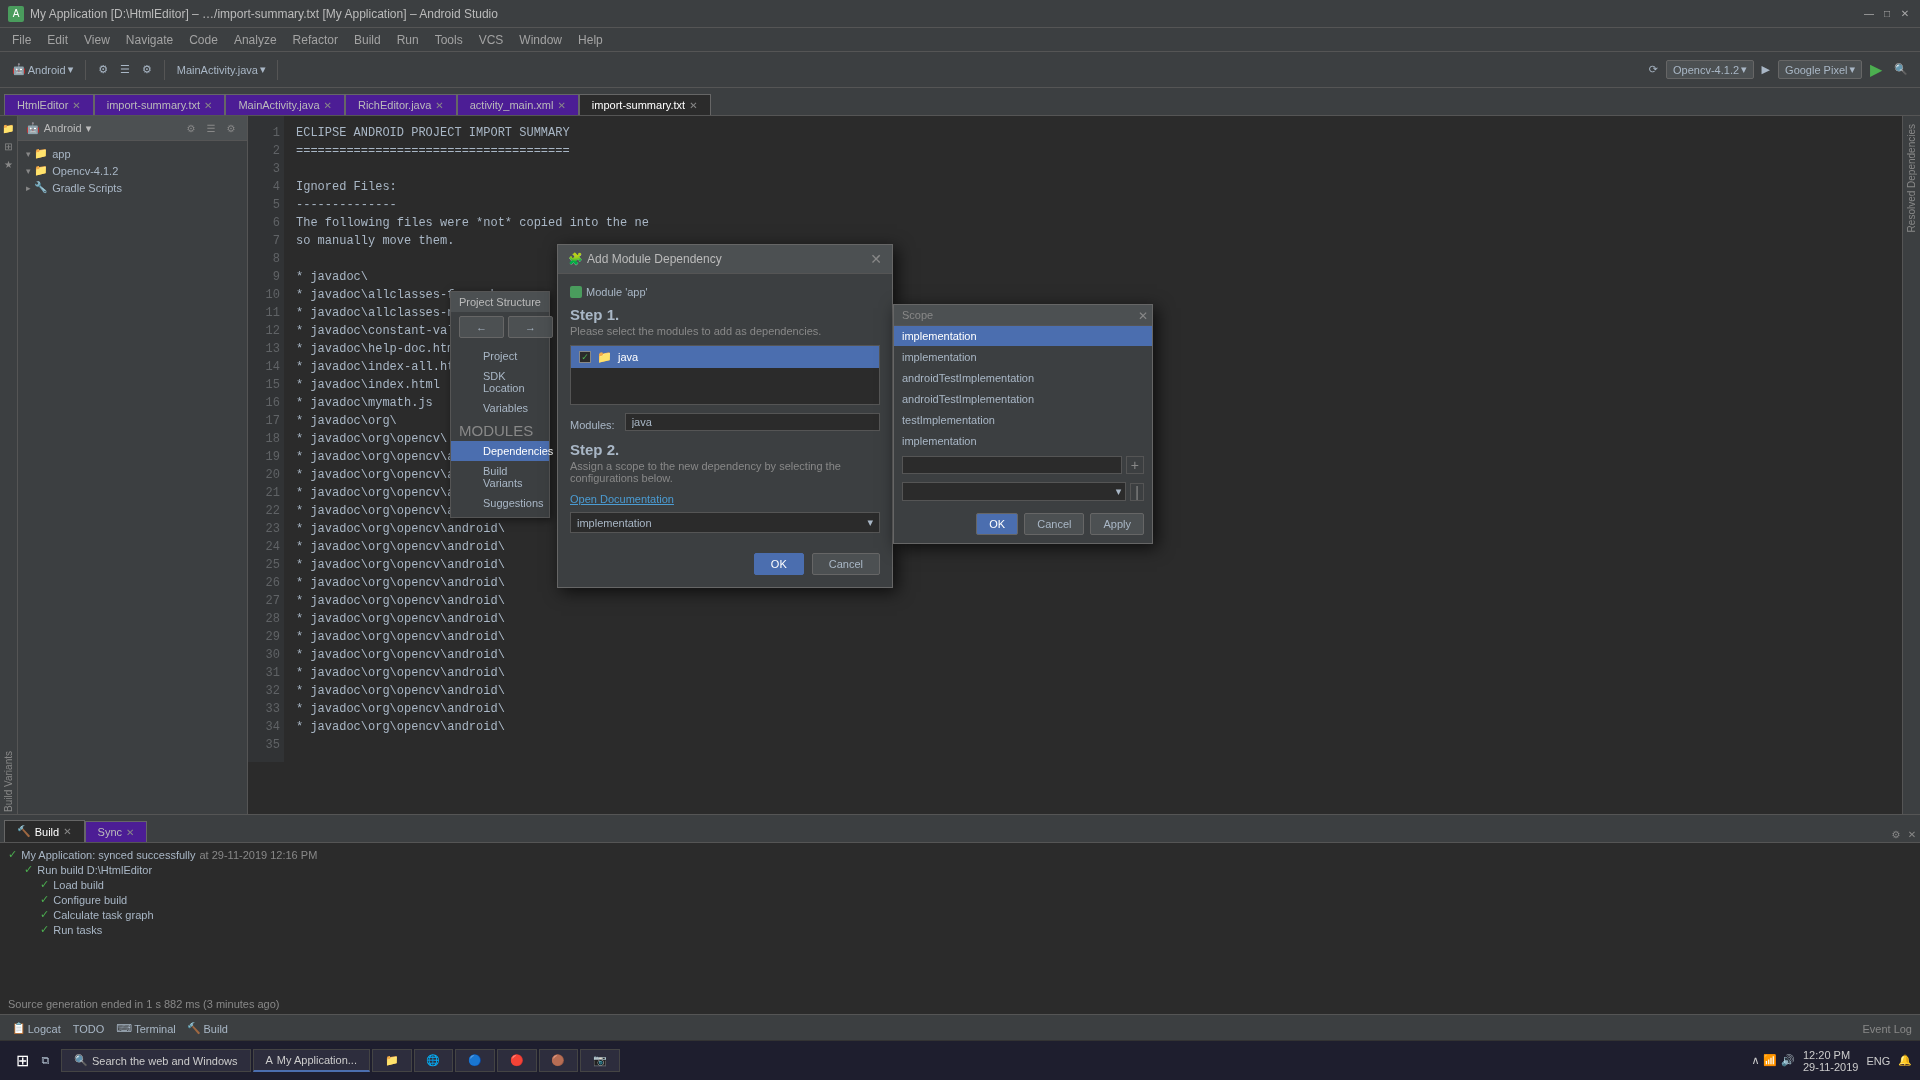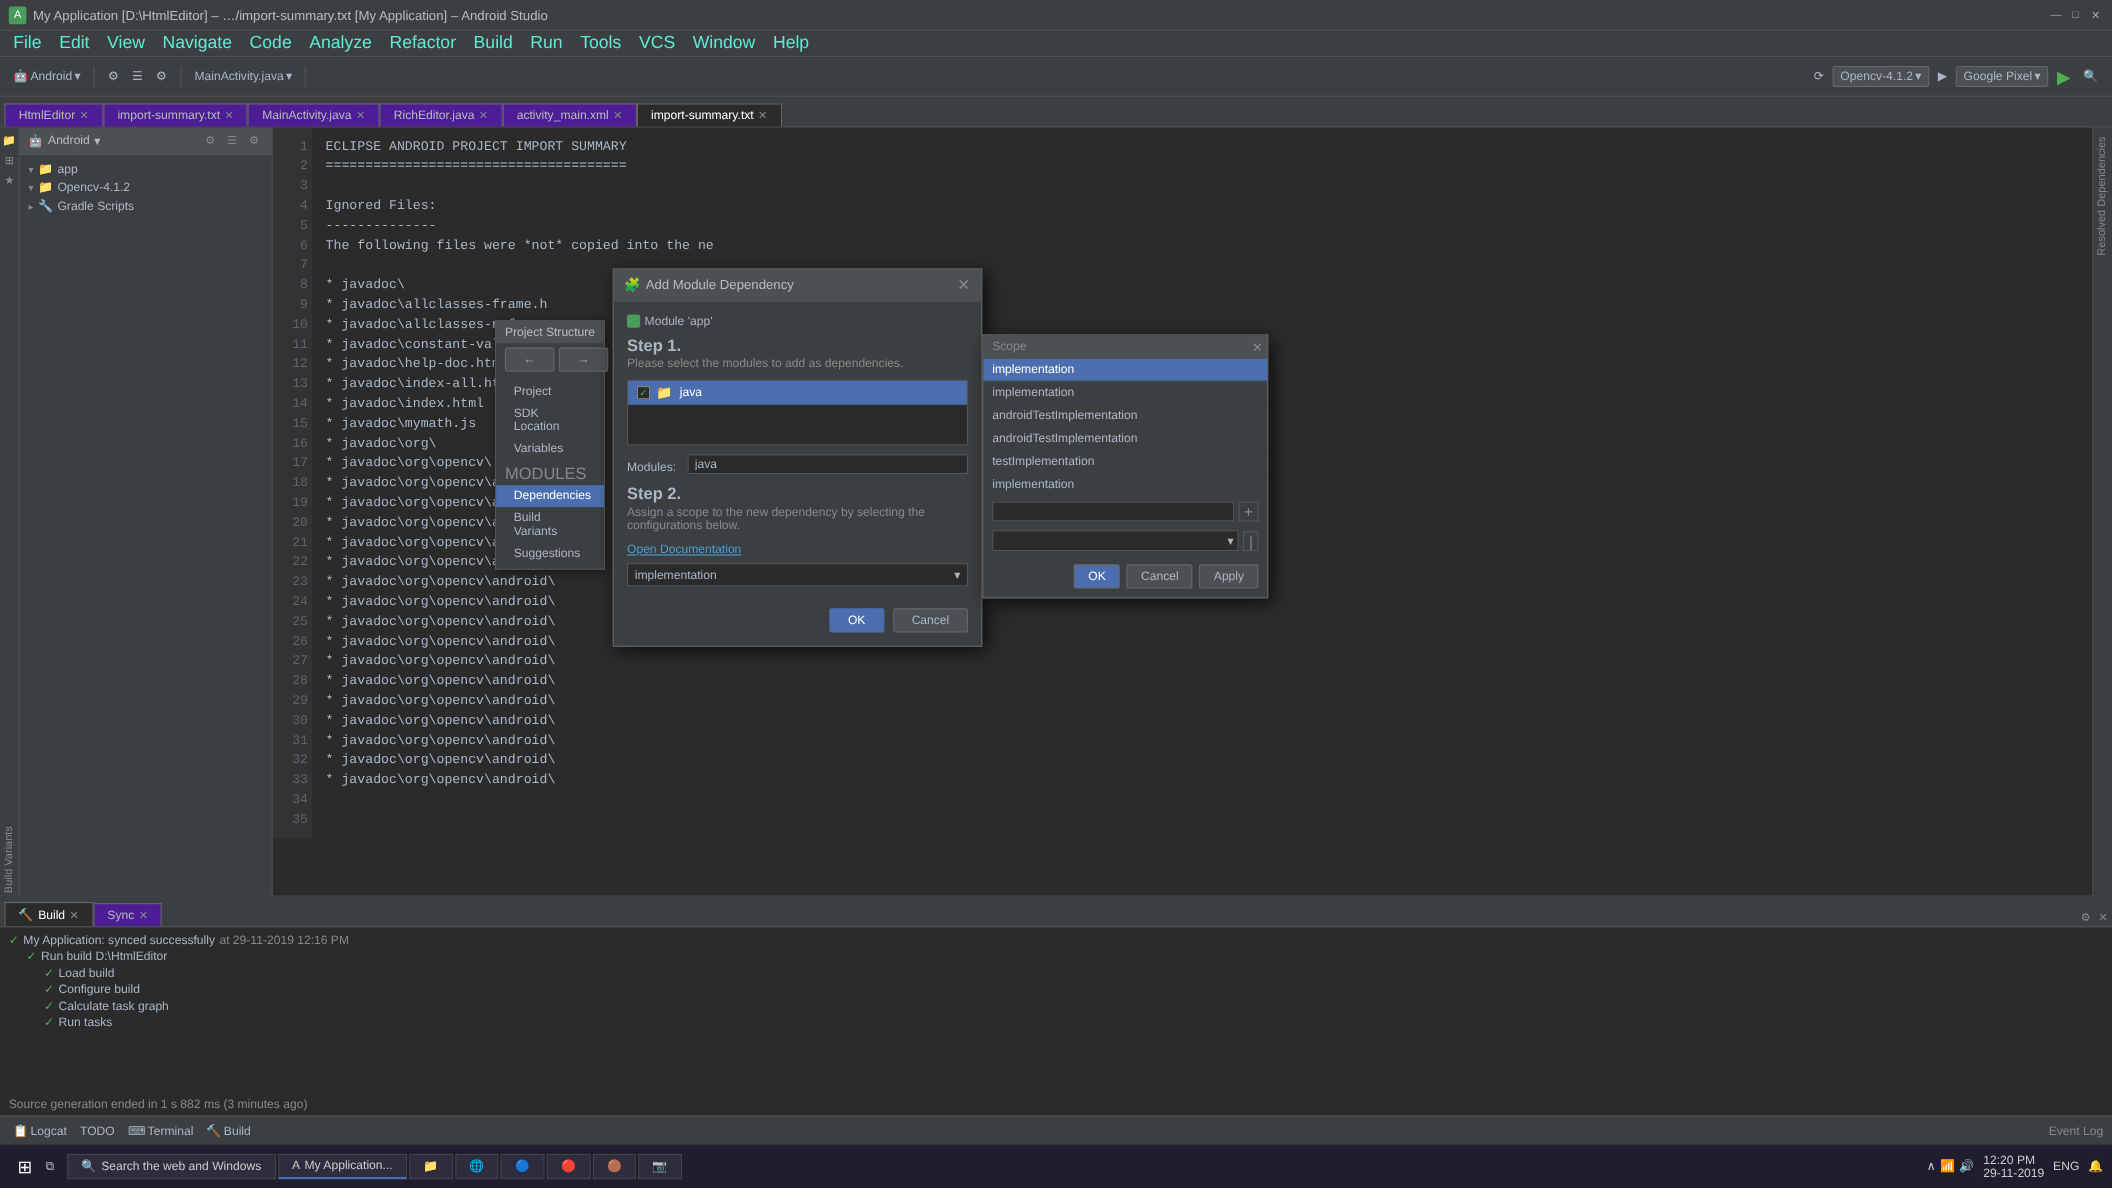--- a/index.html
+++ b/index.html
@@ -50,22 +50,22 @@
     .menu-bar {
       background: #3c3f41;
       height: 24px;
       display: flex;
       align-items: center;
       padding: 0 4px;
       border-bottom: 1px solid #555;
     }
     .menu-item {
       padding: 2px 8px;
-      color: #5eead4;
-      font-size: 16px;
+      color: #a3a3a3;
+      font-size: 12px;
       cursor: pointer;
     }
 
     
     .toolbar {
       background: #3c3f41;
       height: 36px;
       display: flex;
       align-items: center;
       padding: 0 8px;
@@ -321,21 +321,21 @@
       display: flex; align-items: center; justify-content: space-between;
     }
     .popup-nav {
       padding: 4px 8px;
       display: flex; gap: 4px;
     }
     .popup-menu {
       padding: 4px 0;
     }
     .popup-menu-item {
-      padding: 4px 16px;
+      padding: 4px 32px;
       font-size: 11px;
       color: #a9b7c6;
       cursor: pointer;
     }
     .popup-menu-item.active { background: #4b6eaf; color: white; }
     .popup-section-header {
       padding: 4px 8px 2px;
       font-size: 15px;
       color: #888;
       text-transform: uppercase;
@@ -719,20 +719,21 @@
         <div>34</div>
         <div>35</div>
     </div>
     <div class="editor-text-area">
       <div>ECLIPSE ANDROID PROJECT IMPORT SUMMARY</div>
       <div>======================================</div>
       <div>&nbsp;</div>
       <div>Ignored Files:</div>
       <div>--------------</div>
       <div>The following files were *not* copied into the ne</div>
+      <div>so manually move them.</div>
       <div>&nbsp;</div>
       <div>* javadoc\</div>
       <div>* javadoc\allclasses-frame.h</div>
       <div>* javadoc\allclasses-noframe.</div>
       <div>* javadoc\constant-values.ht</div>
       <div>* javadoc\help-doc.html</div>
       <div>* javadoc\index-all.html</div>
       <div>* javadoc\index.html</div>
       <div>* javadoc\mymath.js</div>
       <div>* javadoc\org\</div>

